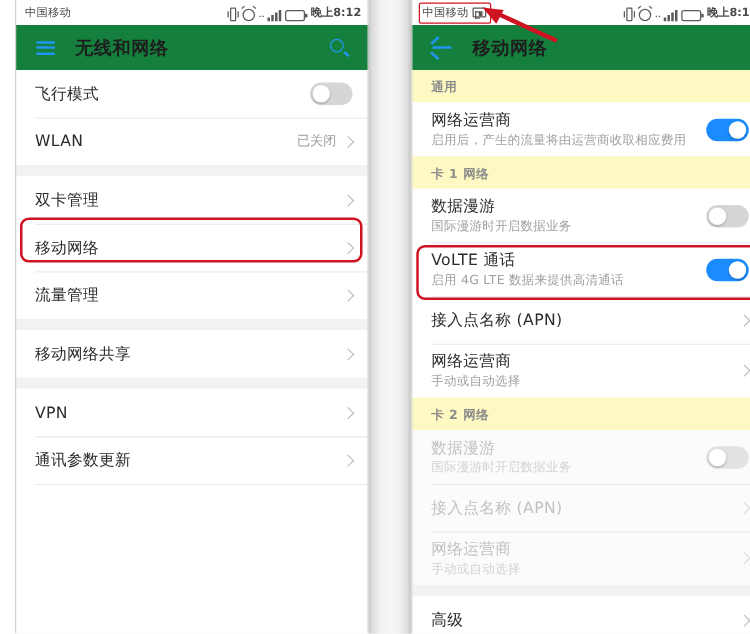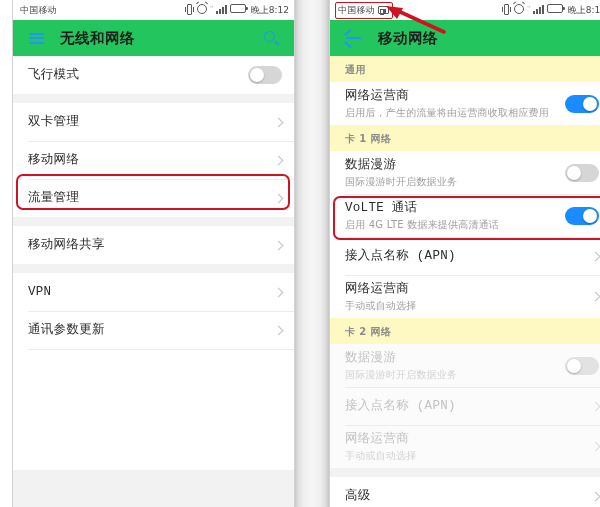--- a/index.html
+++ b/index.html
@@ -53,21 +53,21 @@
   .hd-badge::after {
     content: ""; position: absolute; right: 1.5px; top: 1.5px;
     width: 3px; height: 4px; background: #5a5a5a;
   }
   .carrier-box {
     border: 1.6px solid #cf1322; border-radius: 2px;
     padding: 1px 3px 1px 2px; display: flex; align-items: center; gap: 3px;
     margin-left: -2px;
   }
 
-  .status-icons { display: flex; align-items: flex-start; gap: 3px; }
+  .status-icons { display: flex; align-items: flex-end; gap: 3px; font-weight: bold; }
   .si { display: inline-block; }
   .si-vibrate { width: 9px; height: 11px; position: relative; }
   .si-vibrate .body { position: absolute; left: 2px; top: 0; width: 5px; height: 11px;
      border: 1px solid #5a5a5a; border-radius: 1px; }
   .si-vibrate .l, .si-vibrate .r { position: absolute; top: 3px; width: 1px; height: 5px; background: #5a5a5a; }
   .si-vibrate .l { left: 0; } .si-vibrate .r { right: 0; }
 
   .si-alarm { width: 10px; height: 10px; border: 1.2px solid #5a5a5a; border-radius: 50%;
      position: relative; }
   .si-alarm::before, .si-alarm::after {
@@ -86,21 +86,21 @@
 
   .si-batt { width: 16px; height: 9px; border: 1px solid #5a5a5a; border-radius: 2px;
      position: relative; padding: 1px; }
   .si-batt::after { content: ""; position: absolute; right: -3px; top: 2.5px;
      width: 2px; height: 3px; background: #5a5a5a; border-radius: 0 1px 1px 0; }
   .si-batt .fill { height: 100%; width: 72%; background: #5a5a5a; border-radius: 1px; }
   .clock { font-size: 9px; color: #4a4a4a; margin-left: 2px; white-space: nowrap; }
 
   
   .appbar {
-    height: 36px; background: #22c55e;
+    height: 36px; background: #15803d;
     display: flex; align-items: center; padding: 0 12px;
     position: relative;
   }
   .appbar-title { font-size: 14.5px; color: #1d1d1d; font-weight: 600; letter-spacing: .5px; }
   .icon-btn { width: 24px; height: 24px; display: flex; align-items: center;
      justify-content: center; flex: 0 0 auto; }
 
   .hamburger { width: 15px; height: 11px; display: flex; flex-direction: column;
      justify-content: space-between; }
   .hamburger span { display: block; height: 2px; background: #2196f3; border-radius: 1px; }
@@ -129,21 +129,21 @@
 
   .row {
     display: flex; align-items: center; min-height: 38px;
     padding: 0 13px 0 16px; background: #ffffff; position: relative;
   }
   .row + .row::before {
     content: ""; position: absolute; left: 16px; right: 0; top: 0;
     height: 1px; background: #ececec;
   }
   .row-labels { flex: 1 1 auto; min-width: 0; padding: 6px 0; }
-  .row-title { font-size: 12.5px; color: #2b2b2b; letter-spacing: .3px; line-height: 16px; font-family: Liberation Mono, monospace; }
+  .row-title { font-size: 12.5px; color: #2b2b2b; letter-spacing: .3px; line-height: 16px; }
   .row-sub { font-size: 10px; color: #a0a0a0; letter-spacing: .2px; line-height: 13px; margin-top: 2px; }
   .row-value { font-size: 10.5px; color: #9a9a9a; margin-right: 6px; white-space: nowrap; }
 
   .chevron { width: 7px; height: 7px; border-top: 1.4px solid #c0c0c0;
      border-right: 1.4px solid #c0c0c0; transform: rotate(45deg); flex: 0 0 auto; }
 
   .section-head {
     background: #fef9c3; padding: 7px 16px 5px;
     font-size: 10px; color: #8c8c8c; font-weight: 600; letter-spacing: .4px;
   }
@@ -227,20 +227,27 @@
 
       <div class="card">
         <div class="row">
           <div class="row-labels">
             <div class="row-title">飞行模式</div>
           </div>
           <div class="toggle off">
             <span class="knob"></span>
           </div>
         </div>
+        <div class="row">
+          <div class="row-labels">
+            <div class="row-title">WLAN</div>
+          </div>
+          <span class="row-value">已关闭</span>
+          <span class="chevron"></span>
+        </div>
       </div>
 
       <div class="spacer"></div>
 
       <div class="card">
         <div class="row">
           <div class="row-labels">
             <div class="row-title">双卡管理</div>
           </div>
           <span class="chevron"></span>

